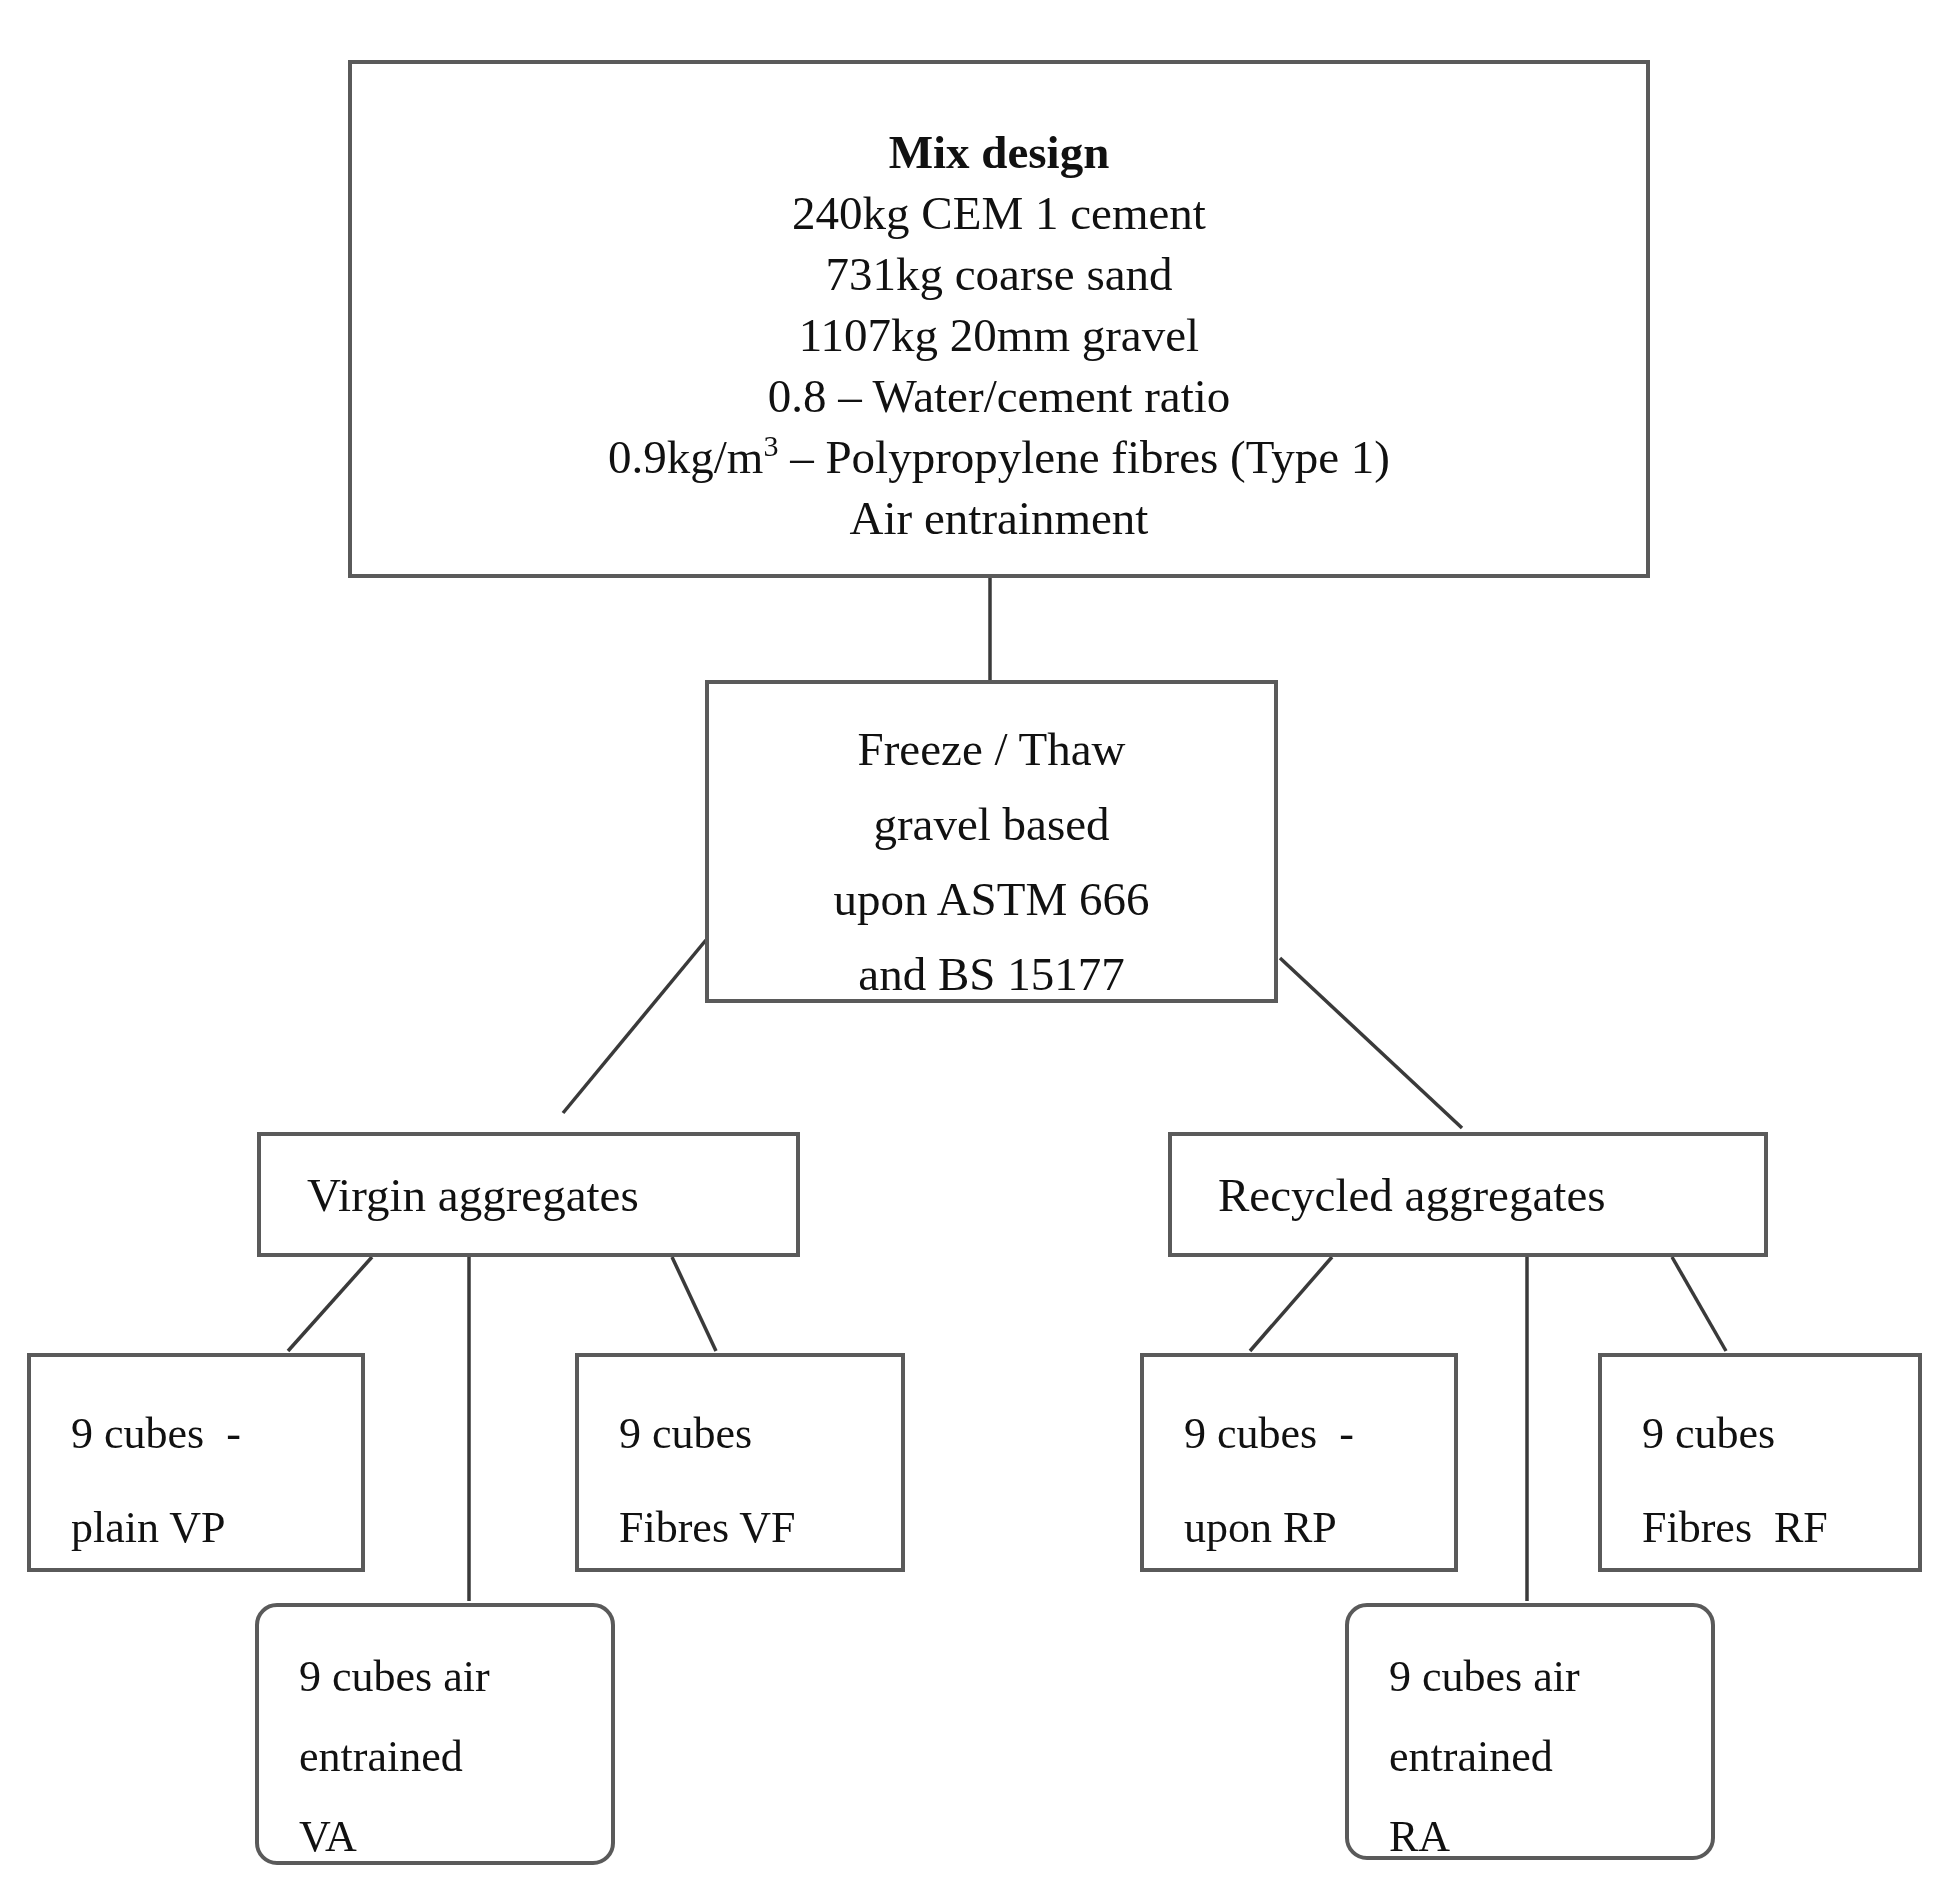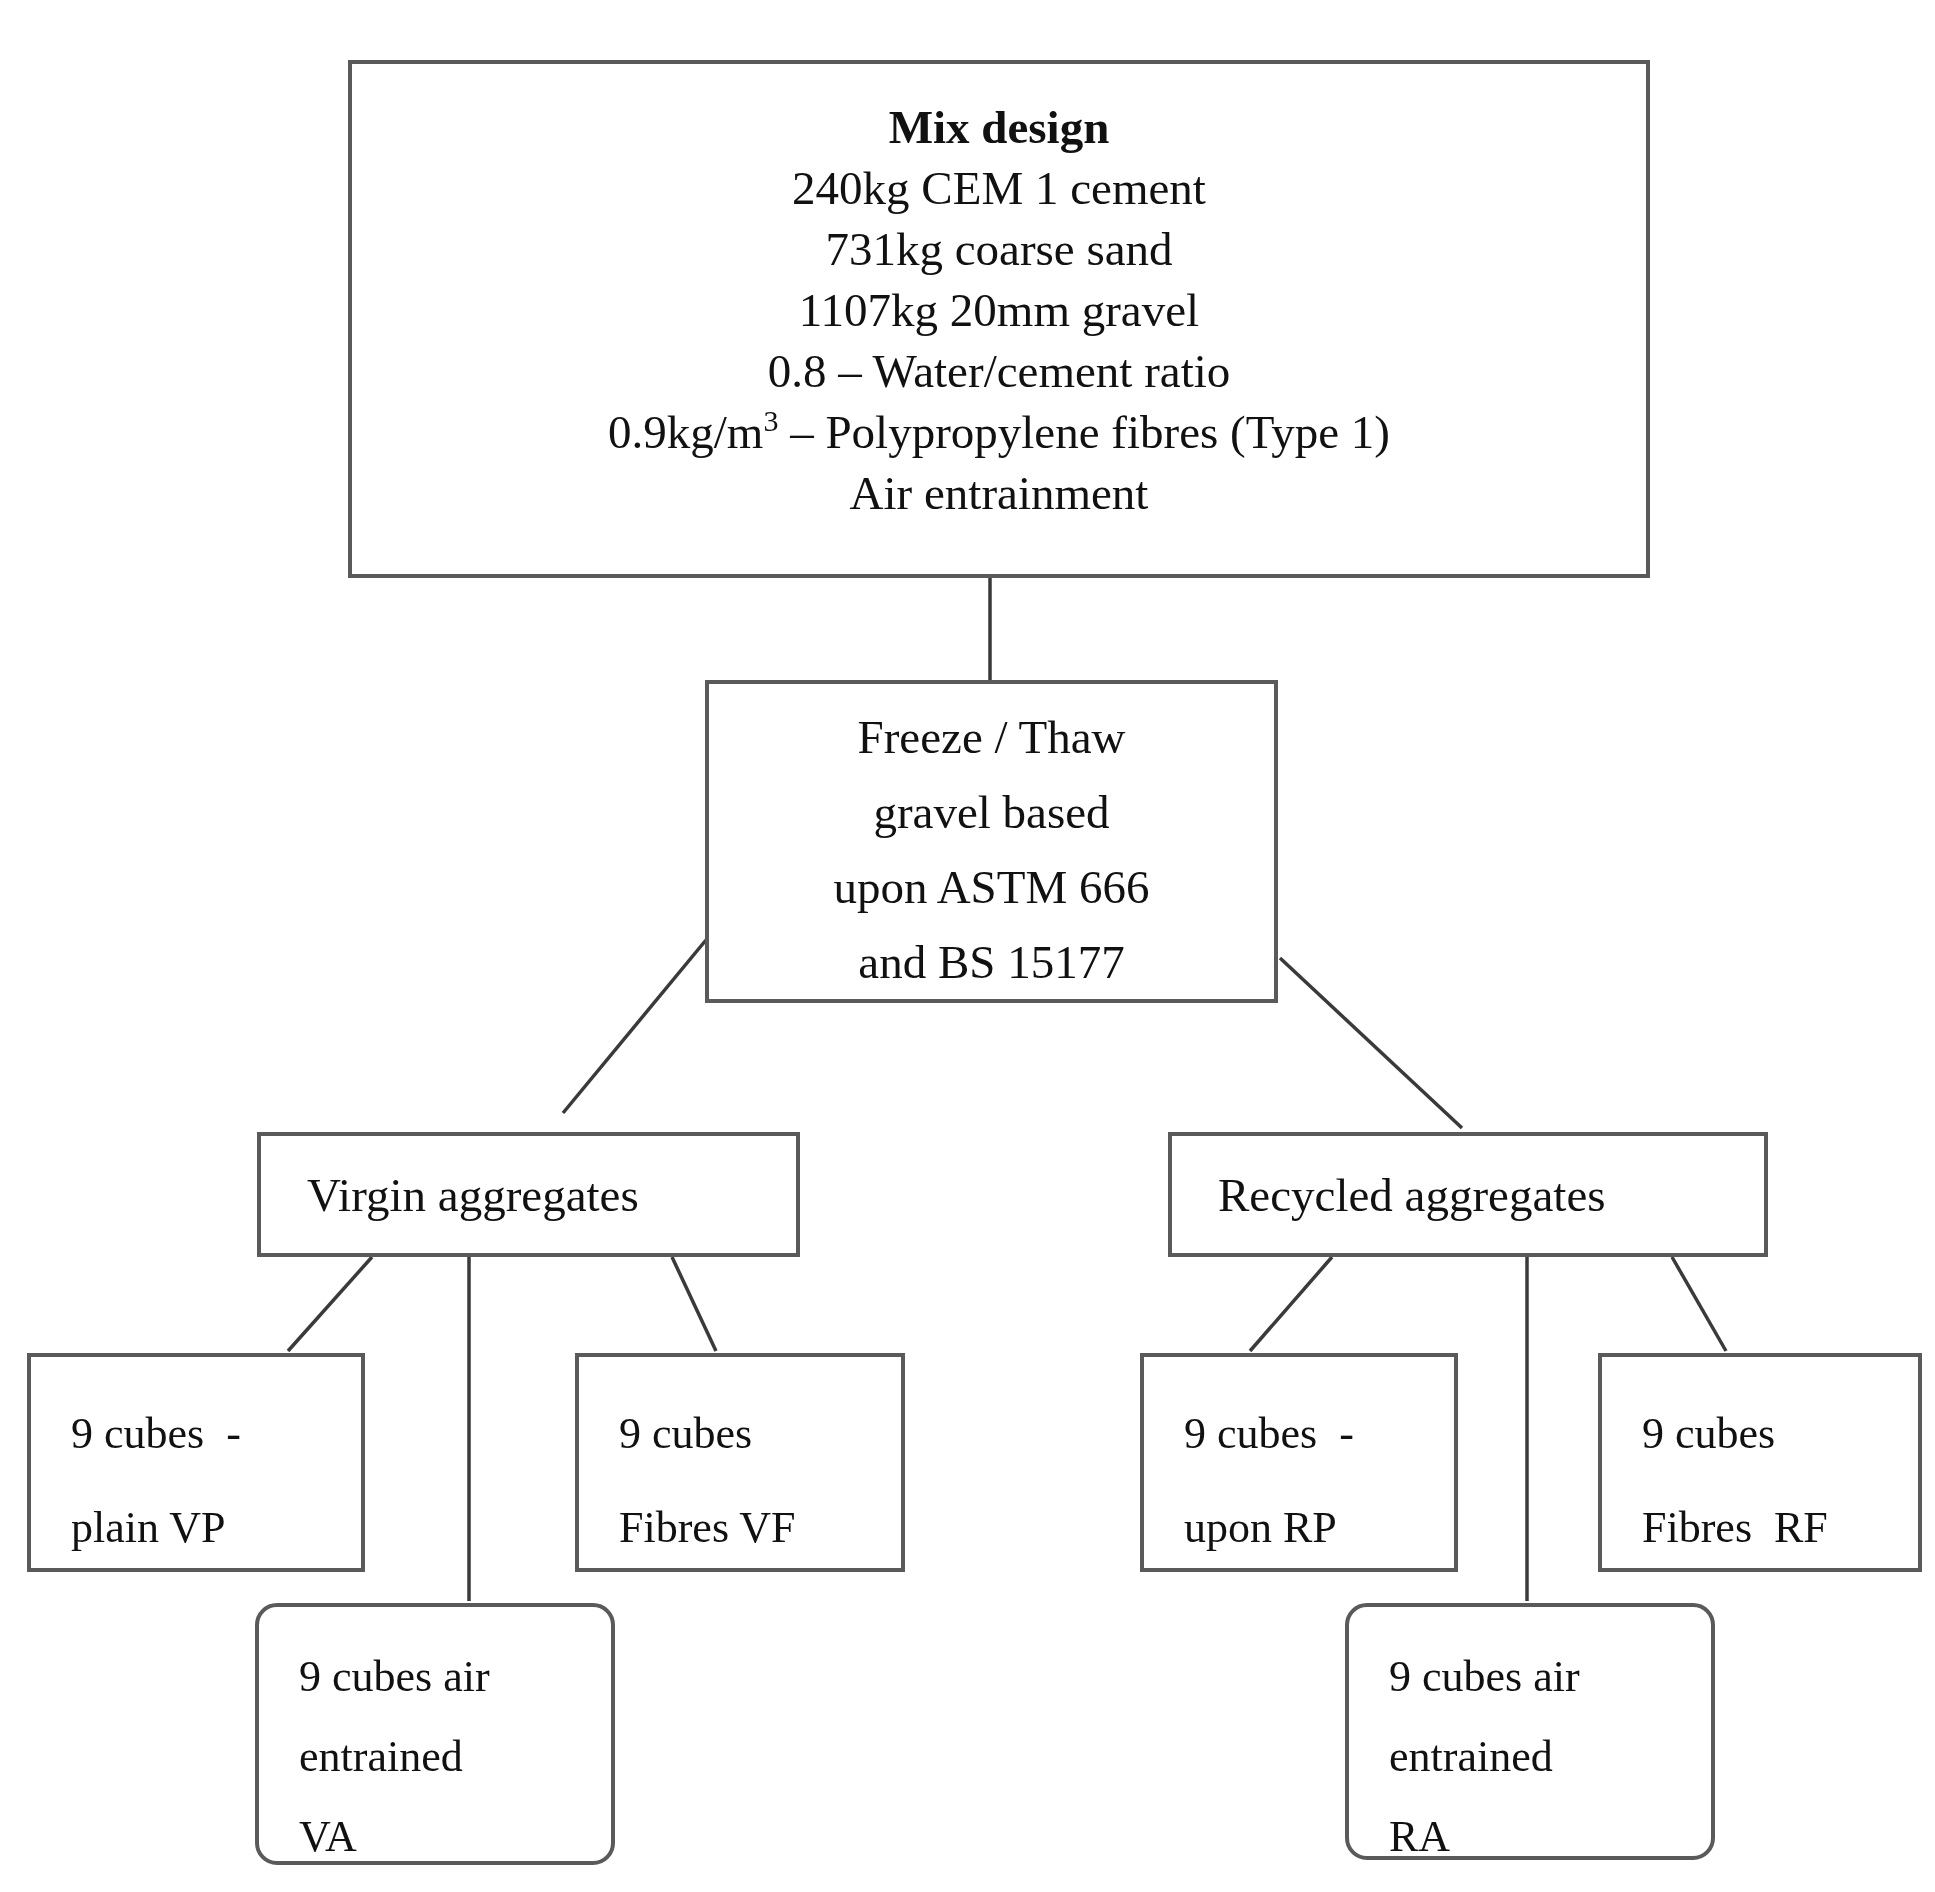--- a/index.html
+++ b/index.html
@@ -41,35 +41,35 @@
   }
   .line {
     display: block;
     white-space: pre-wrap;
   }
   
   .root-box {
     left: 348px; top: 60px; width: 1302px; height: 518px;
     text-align: center;
     font-size: 47px;
-    padding-top: 33px;
+    padding-top: 58px;
   }
   .root-box .line { line-height: 61px; }
   .root-box .title { font-weight: bold; }
   .root-box sup {
     font-size: 30px;
     vertical-align: super;
     line-height: 0;
   }
   
   .process-box {
     left: 705px; top: 680px; width: 573px; height: 323px;
     text-align: center;
     font-size: 47px;
-    padding-top: 16px;
+    padding-top: 28px;
   }
   .process-box .line { line-height: 75px; }
   
   .branch-box {
     height: 125px;
     display: flex;
     align-items: center;
     font-size: 47px;
     padding-left: 46px;
   }

